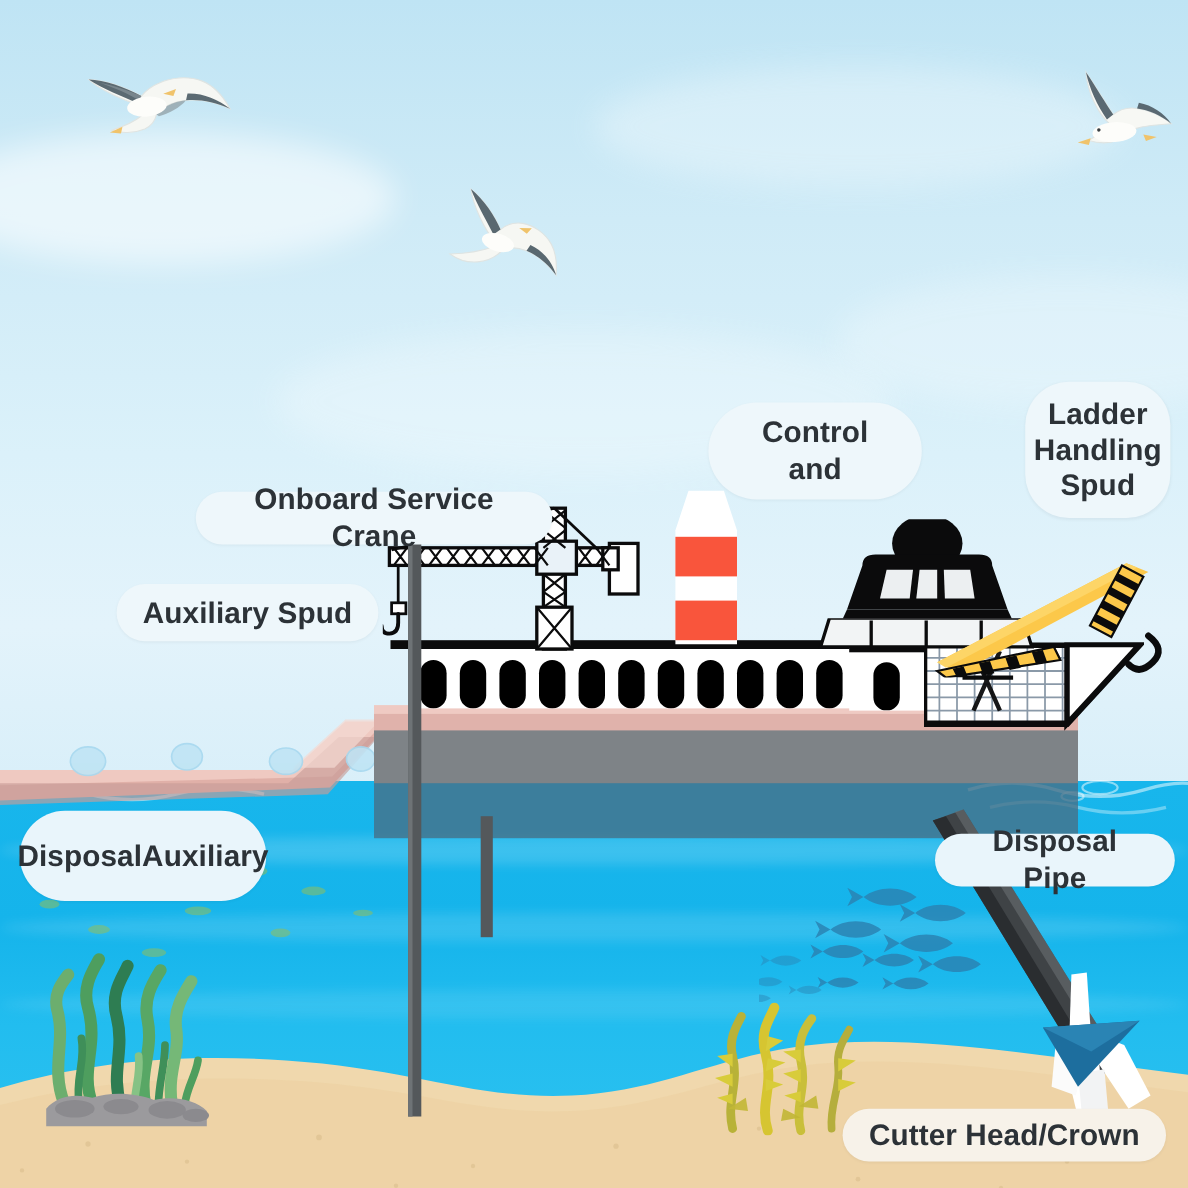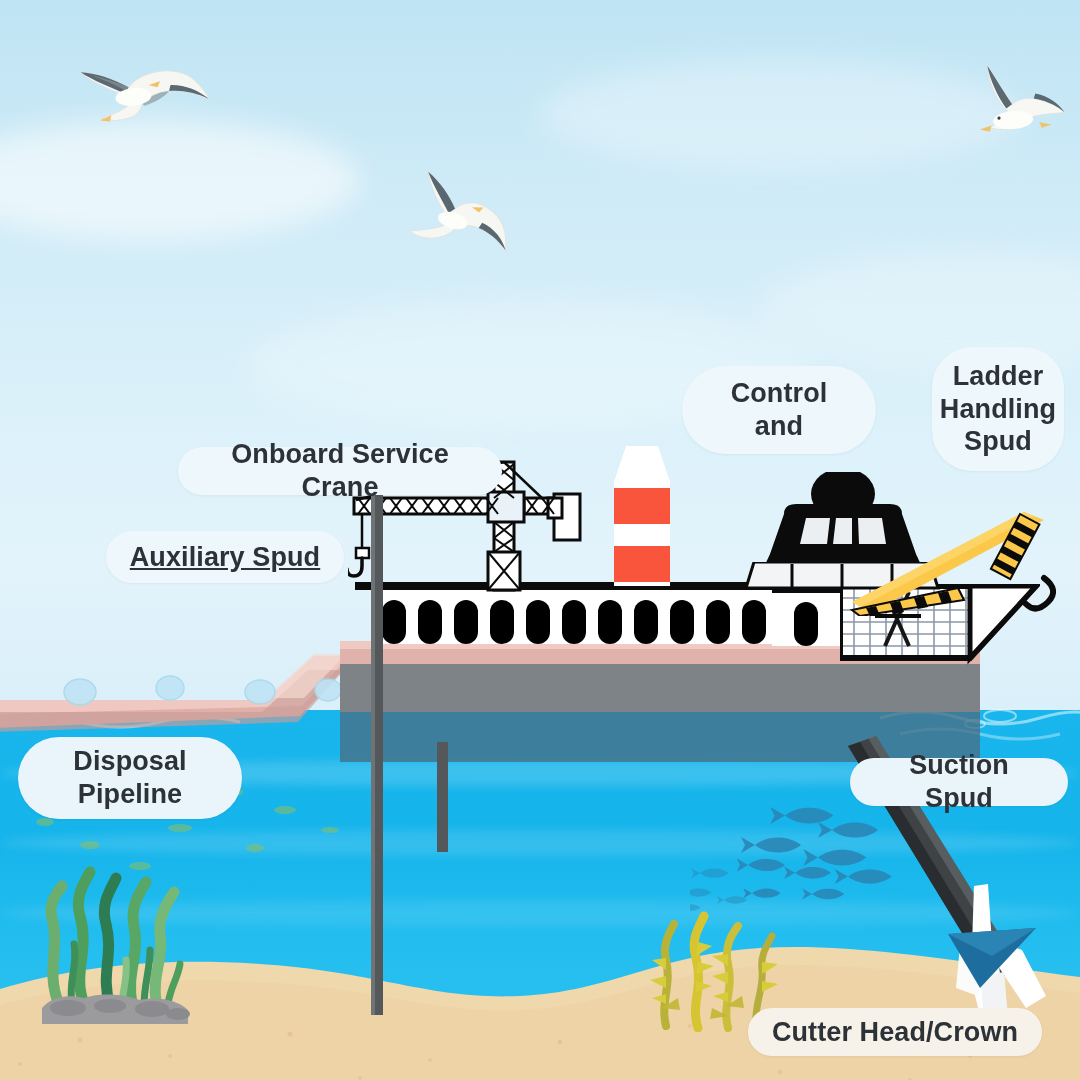--- a/index.html
+++ b/index.html
@@ -398,40 +398,40 @@
     <path d="M62 96 L86 92 L90 136 L66 138 Z" fill="#f2f3f4"></path>
 
     <path d="M30 54 L118 48 L62 108 Z" fill="#1d6e9e"></path>
     <path d="M30 54 L118 48 L74 76 Z" fill="#2a84b4"></path>
   </svg>
 
   <div class="label" style="left:178px;top:408px;width:324px;height:48px;margin-top:39px;">
     <span>Onboard Service Crane</span>
   </div>
 
-  <div class="label" style="left:106px;top:531px;width:238px;height:52px;text-decoration:underline;">
+  <div class="label" style="left:106px;top:531px;width:238px;height:52px;">
     <span>Auxiliary Spud</span>
   </div>
 
-  <div class="label" style="left:682px;top:366px;width:194px;height:88px;flex-direction:column;">
+  <div class="label" style="left:644px;top:366px;width:194px;height:88px;flex-direction:column;">
     <span>Control and</span>
   </div>
 
   <div class="label" style="left:932px;top:347px;width:132px;height:124px;flex-direction:column;border-radius:40px;">
     <span>Ladder</span>
     <span>Handling</span>
     <span>Spud</span>
   </div>
 
-  <div class="label cool2" style="left:18px;top:737px;width:224px;height:82px;flex-direction:column;">
+  <div class="label cool2" style="left:18px;top:737px;width:224px;height:82px;">
     <span>Disposal</span>
-    <span>Pipeline</span>
+    <span>Auxiliary</span>
   </div>
 
   <div class="label cool2" style="left:850px;top:758px;width:218px;height:48px;">
-    <span>Suction Spud</span>
-  </div>
-
-  <div class="label warm" style="left:748px;top:1008px;width:294px;height:48px;">
+    <span>Disposal Pipe</span>
+  </div>
+
+  <div class="label warm" style="left:766px;top:1008px;width:294px;height:48px;">
     <span>Cutter Head/Crown</span>
   </div>
 
 </div>
 
 </body></html>

